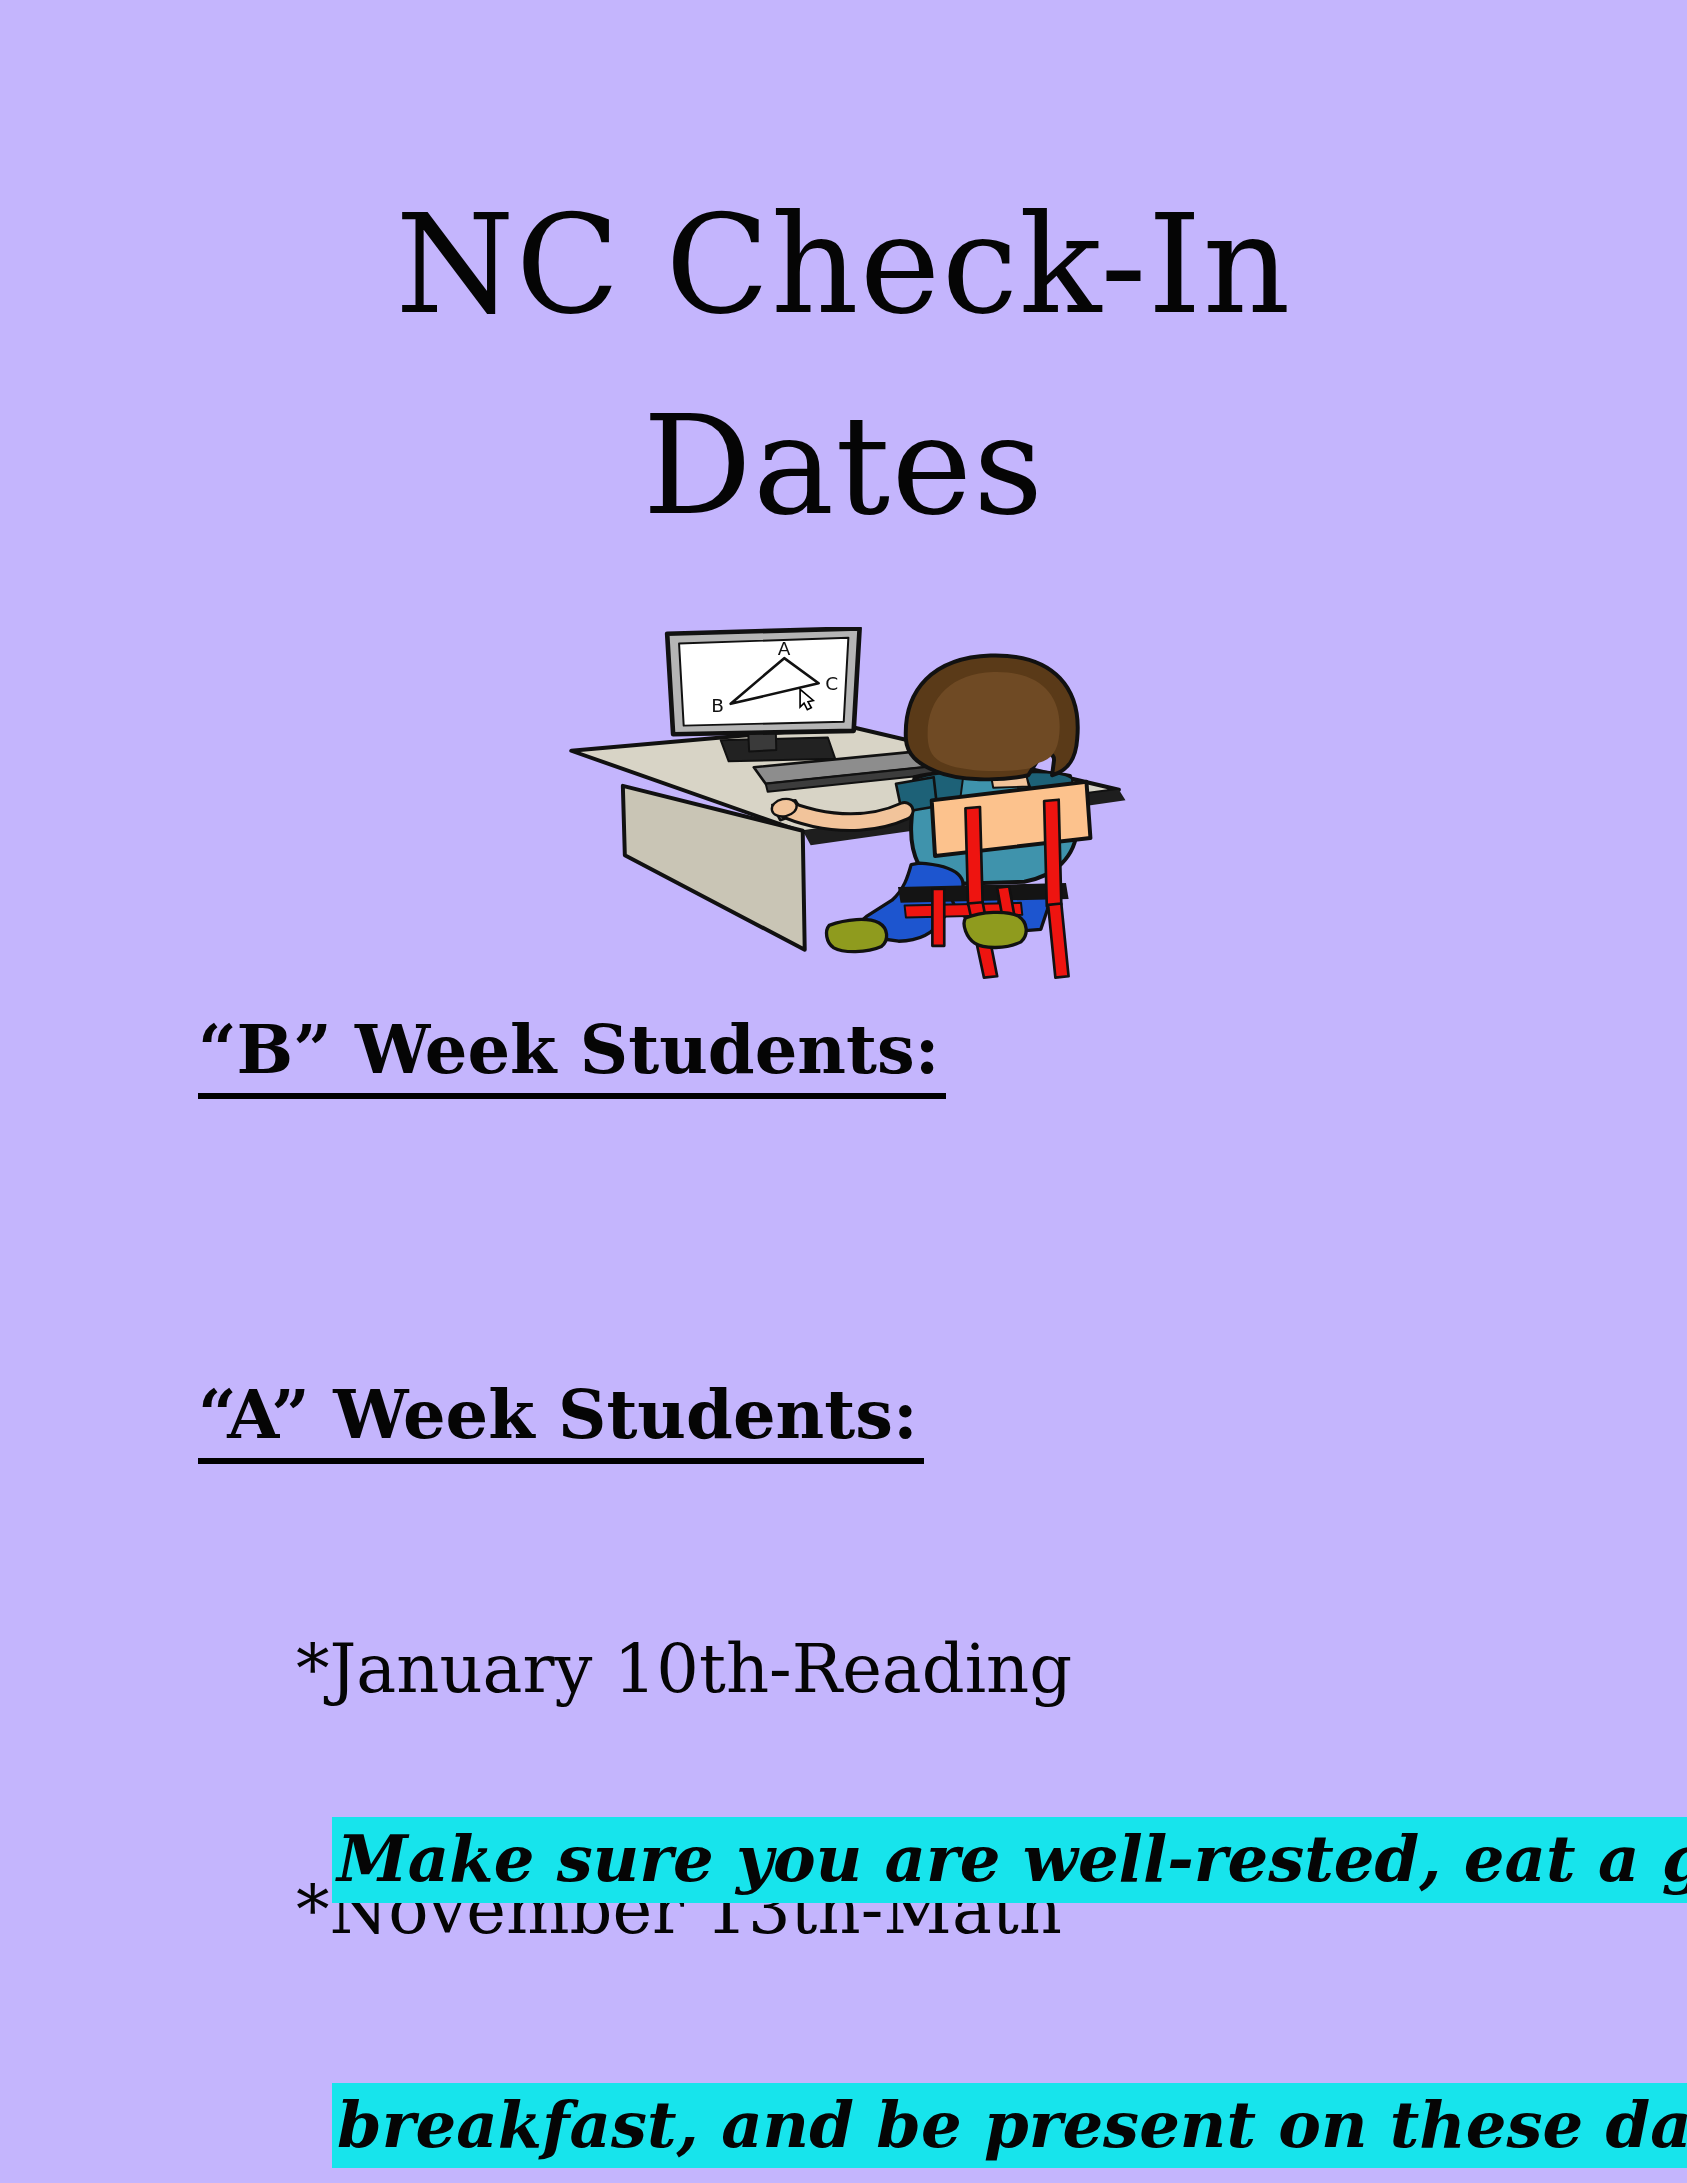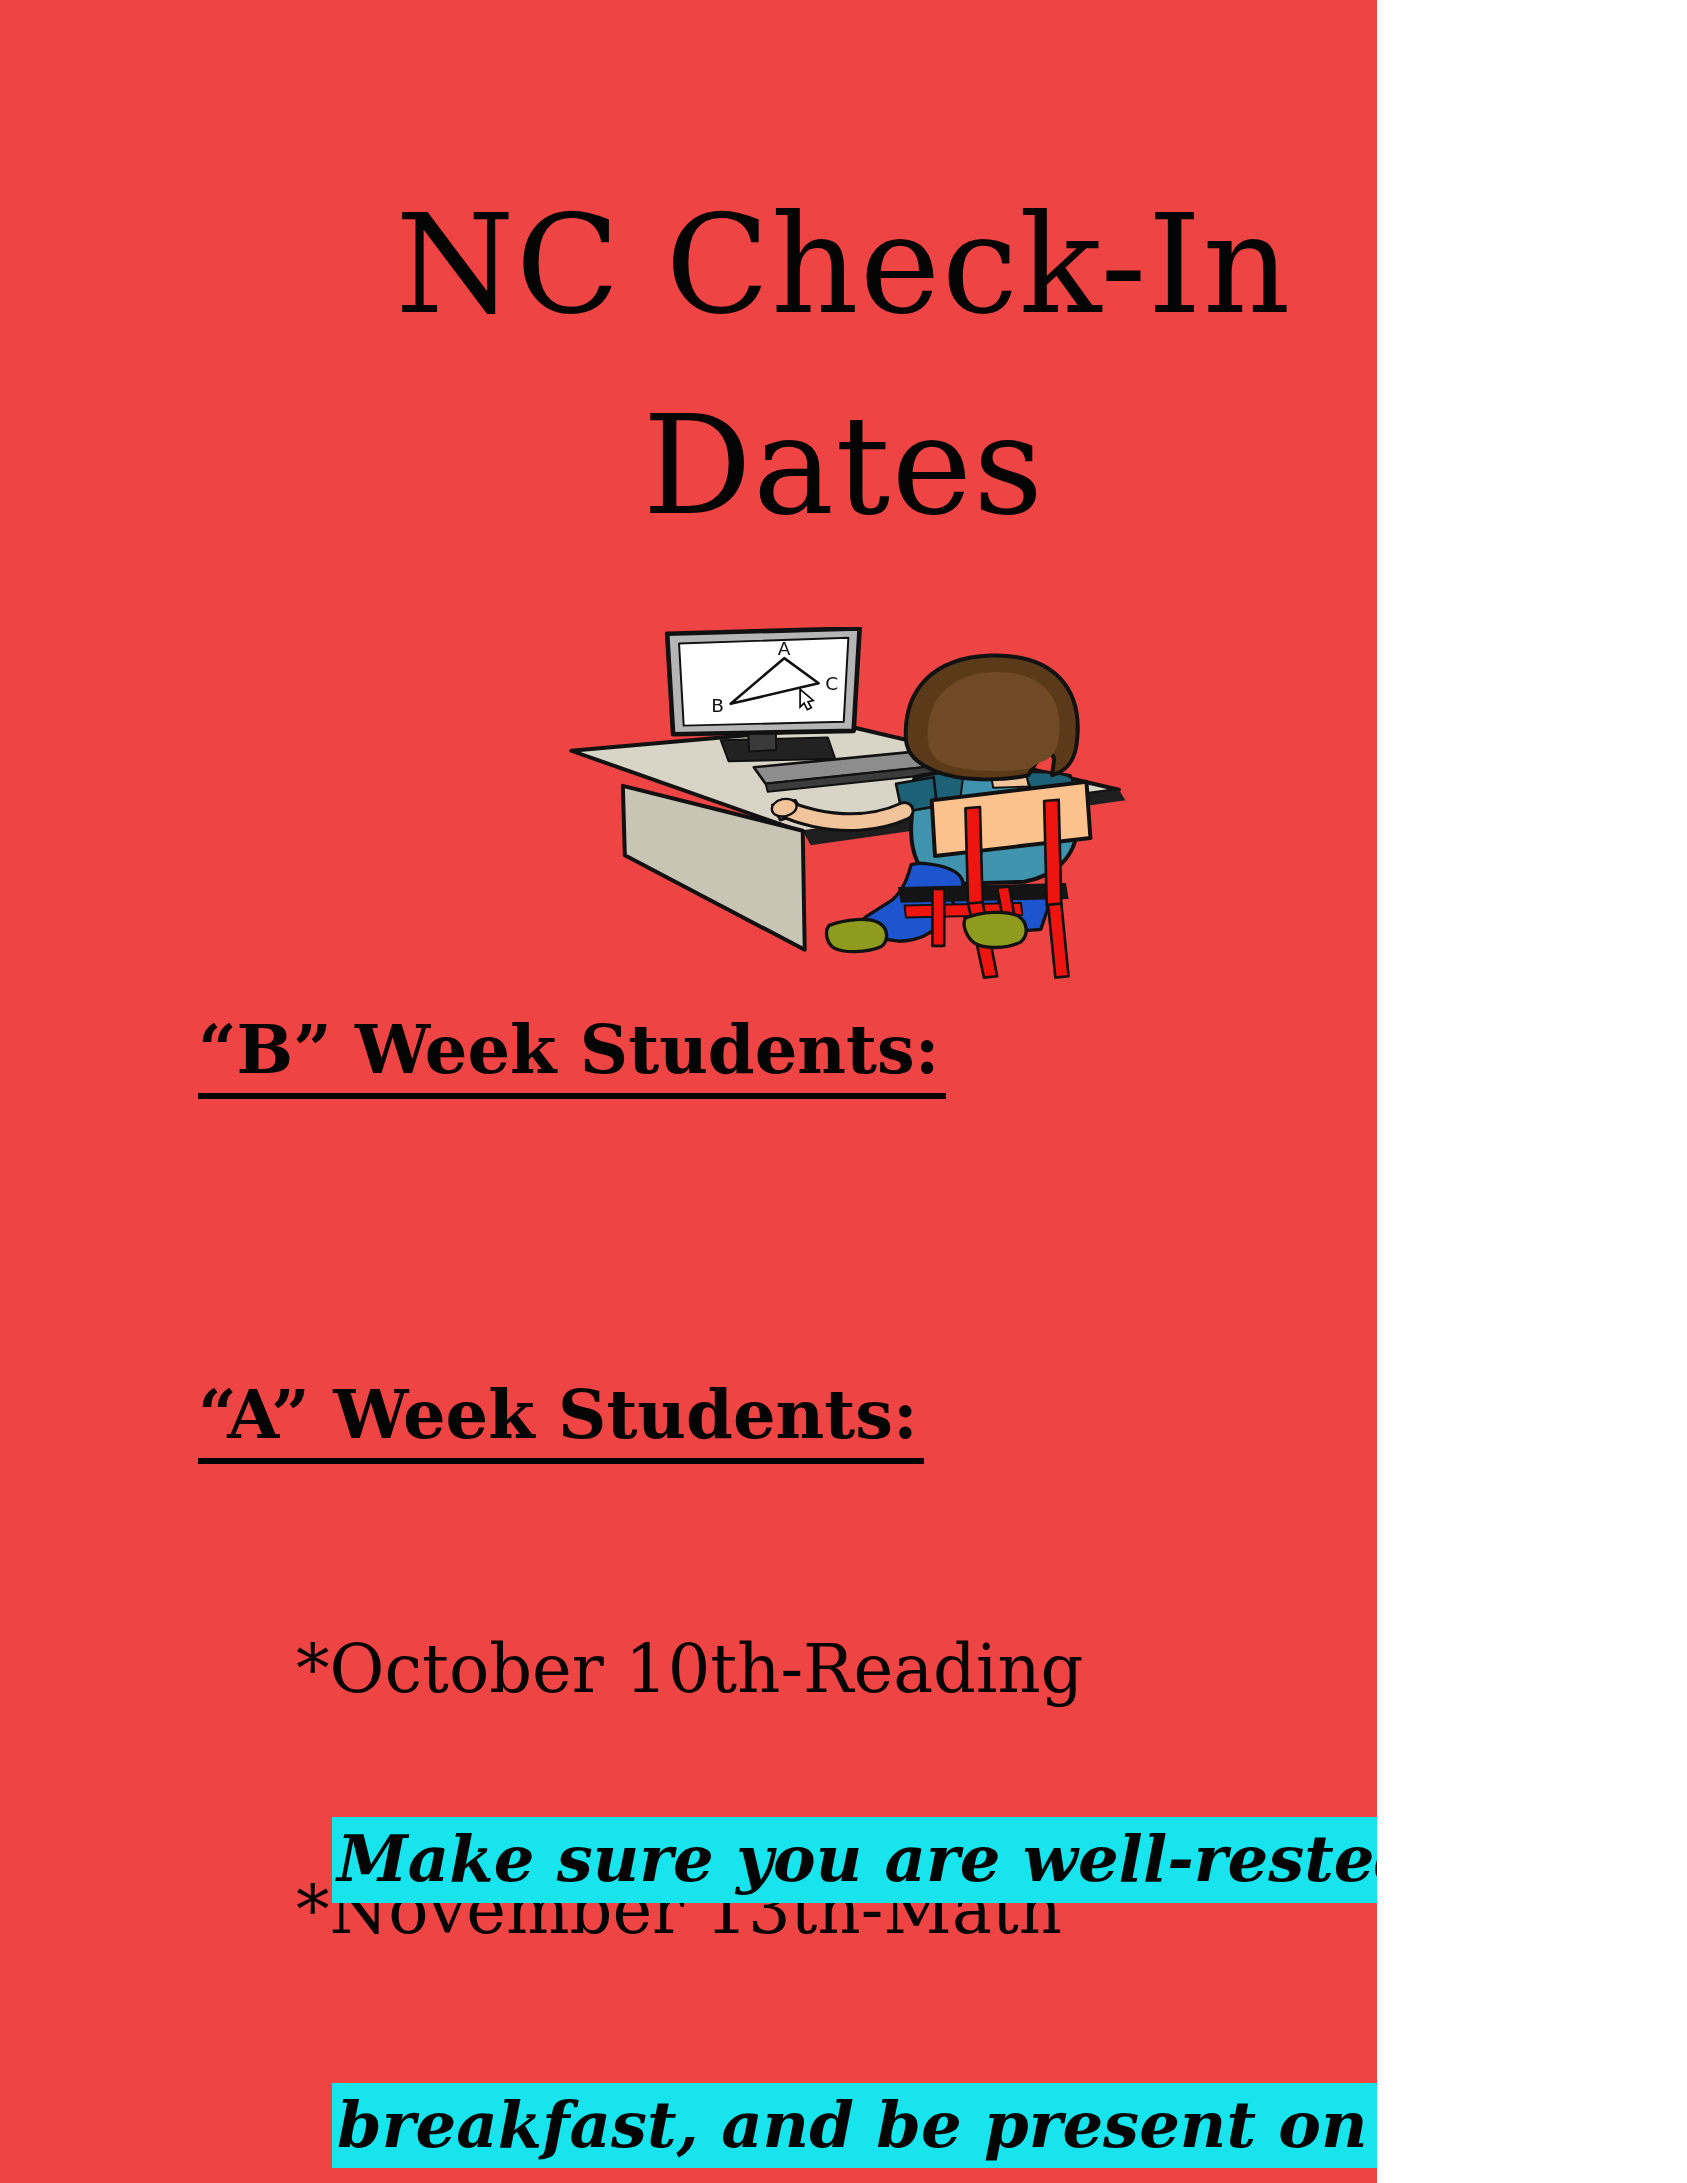--- a/index.html
+++ b/index.html
@@ -1,20 +1,20 @@
 <!DOCTYPE html>
 <html style="font-size:10.6px"><head>
 <meta charset="utf-8">
 <style>
   html,body{margin:0;padding:0;background:#ffffff;}
   .page{
     position:relative;
-    width:1377px;
+    width:1687px;
     height:2183px;
-    background:#ef4444;
+    background:#c4b5fd;
     overflow:hidden;
     font-family:"DejaVu Serif", "Liberation Serif", serif;
     color:#050505;
   }
   .title{
     position:absolute;
     top:165px; left:0;
     width:1687px;
     margin:0;
     text-align:center;
@@ -148,21 +148,21 @@
     </div>
     <div class="items">
     </div>
   </section>
 
   <section class="week-section section-a">
     <div>
       <span class="heading-text">“A” Week Students:</span>
     </div>
     <div class="items">
-      <div class="item">*October 10th-Reading</div>
+      <div class="item">*January 10th-Reading</div>
       <div class="item">*November 13th-Math</div>
     </div>
   </section>
 
   <div class="footer">
     <div class="footer-line">
       <span class="hl" style="background-color: rgb(23, 228, 236);">Make sure you are well-rested, eat a good</span>
     </div>
     <div class="footer-line">
       <span class="hl" style="background-color: rgb(23, 228, 236);">breakfast, and be present on these days!</span>

